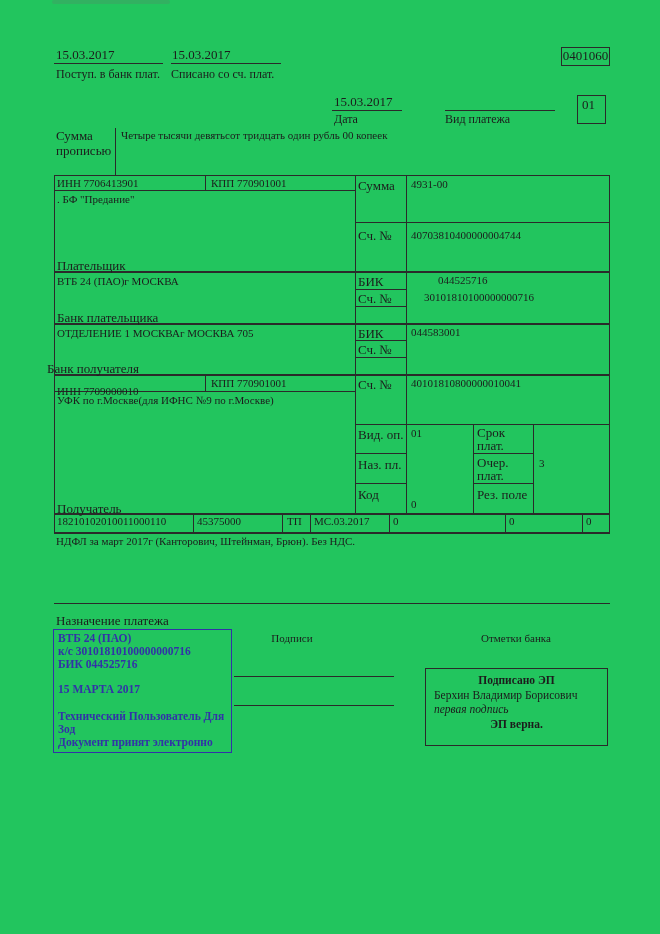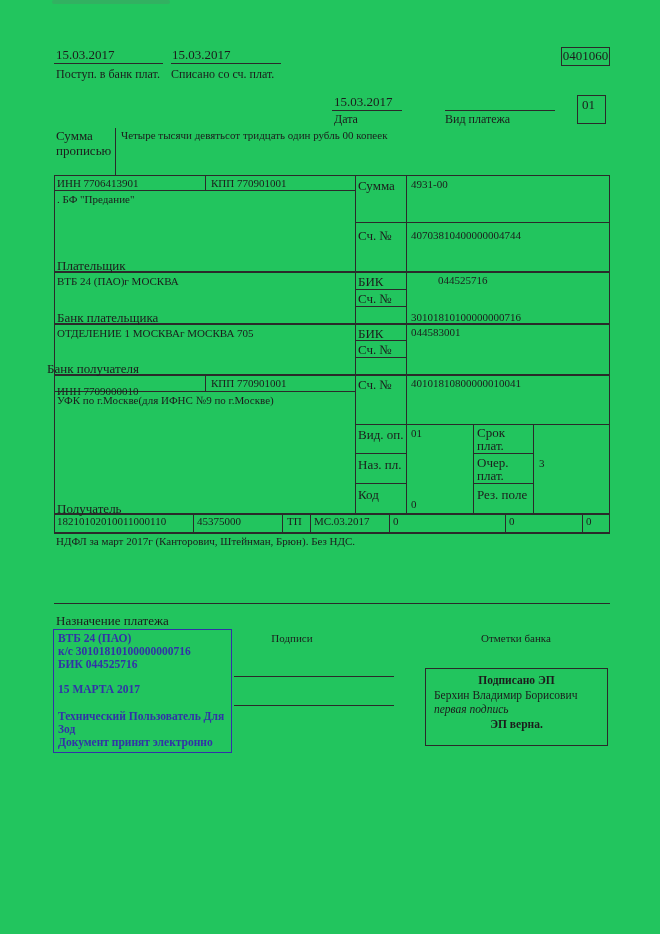--- a/index.html
+++ b/index.html
@@ -97,21 +97,21 @@
   <div class="abs t11" style="left:358px;top:178px;">Сумма</div>
   <div class="abs t12" style="left:411px;top:178px;">4931-00</div>
   <div class="abs t11" style="left:358px;top:228px;">Сч. №</div>
   <div class="abs t12" style="left:411px;top:229px;">40703810400000004744</div>
 
   <div class="abs t12" style="left:57px;top:275px;">ВТБ 24 (ПАО)г МОСКВА</div>
   <div class="abs t11" style="left:57px;top:310px;">Банк плательщика</div>
   <div class="abs t11" style="left:358px;top:274px;">БИК</div>
   <div class="abs t12" style="left:411px;top:274px;margin-left:27px;">044525716</div>
   <div class="abs t11" style="left:358px;top:291px;">Сч. №</div>
-  <div class="abs t12" style="left:411px;top:291px;margin-top:20px;">30101810100000000716</div>
+  <div class="abs t12" style="left:424px;top:291px;">30101810100000000716</div>
 
   <div class="abs t12" style="left:57px;top:327px;">ОТДЕЛЕНИЕ 1 МОСКВАг МОСКВА 705</div>
   <div class="abs t11" style="left:47px;top:361px;">Банк получателя</div>
   <div class="abs t11" style="left:358px;top:326px;">БИК</div>
   <div class="abs t12" style="left:411px;top:326px;">044583001</div>
   <div class="abs t11" style="left:358px;top:342px;">Сч. №</div>
   <div class="abs t12" style="left:411px;top:342px;"></div>
 
   <div class="abs t12" style="left:57px;top:385px;">ИНН 7709000010</div>
   <div class="abs t12" style="left:211px;top:377px;">КПП 770901001</div>

